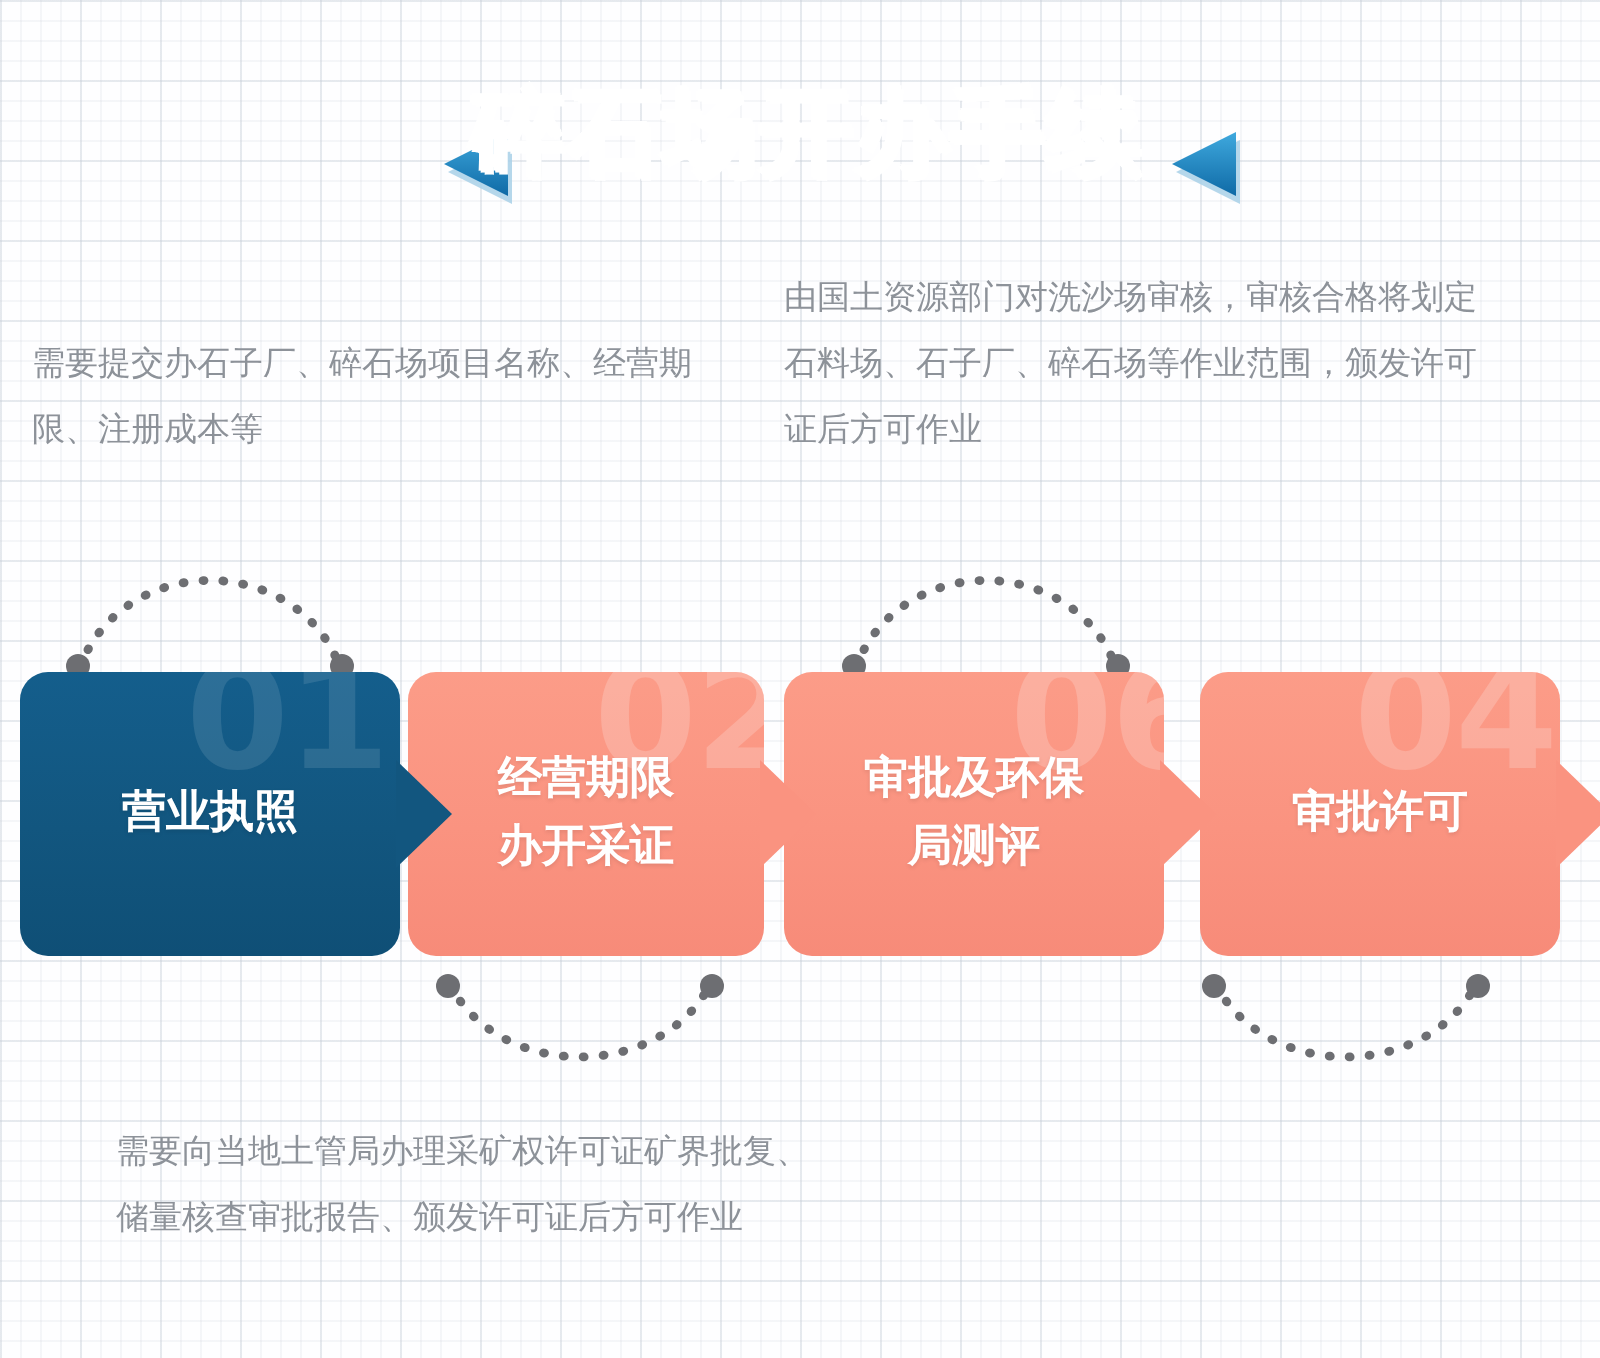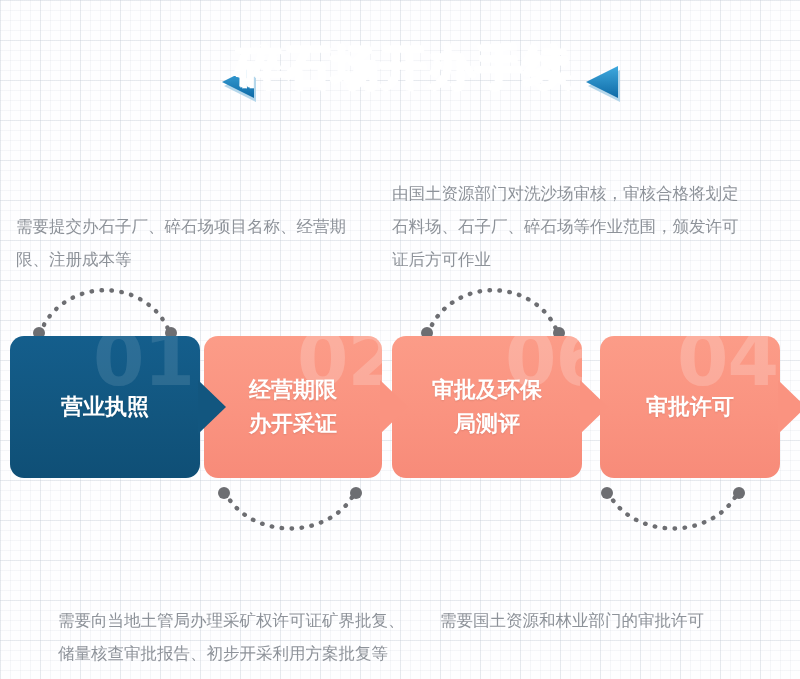--- a/index.html
+++ b/index.html
@@ -92,21 +92,20 @@
     z-index: 1;
   }
 
   
   .desc {
     position: absolute;
     color: #8d9299;
     font-size: 16.5px;
     line-height: 33px;
     font-family: Liberation Sans, sans-serif;
-    margin-top: 44px;
   }
   #desc-top-left  { left: 16px;  top: 166px; width: 360px; }
   #desc-top-right { left: 392px; top: 133px; width: 360px; }
   #desc-bot-left  { left: 58px;  top: 560px; width: 350px; }
   #desc-bot-right { left: 440px; top: 560px; width: 350px; }
 
   
   .arc { position: absolute; }
   #arc-1 { left: 30px;  top: 262px; }
   #arc-2 { left: 418px; top: 262px; }
@@ -218,23 +217,22 @@
       <svg width="40" height="40" viewBox="0 0 40 40">
         <polygon points="36,4 36,36 4,20" fill="url(#tgrad)"></polygon>
       </svg>
     </span>
   </div>
 
   <div class="desc" id="desc-top-left">需要提交办石子厂、碎石场项目名称、经营期限、注册成本等</div>
 
   <div class="desc" id="desc-top-right">由国土资源部门对洗沙场审核，审核合格将划定石料场、石子厂、碎石场等作业范围，颁发许可证后方可作业</div>
 
-  <div class="desc" id="desc-bot-left">需要向当地土管局办理采矿权许可证矿界批复、储量核查审批报告、初步开采利用方案批复等</div>
-
-  <div class="desc" id="desc-bot-right">需要国土资源和林业部门的审批许可</div>
+  <div class="desc" id="desc-bot-left">需要向当地土管局办理采矿权许可证矿界批复、储量核查审批报告、颁发许可证后方可作业</div>
+
 
   <svg class="arc" id="arc-1" width="150" height="78" viewBox="0 0 150 78">
     <path d="M 10 72 A 68 62 0 0 1 140 72" fill="none" stroke="#6d6e72" stroke-width="4.4" stroke-linecap="round" stroke-dasharray="0.5 9.5"></path>
     <circle cx="9" cy="71" r="6" fill="#6d6e72"></circle>
     <circle cx="141" cy="71" r="6" fill="#6d6e72"></circle>
   </svg>
 
   <svg class="arc" id="arc-2" width="150" height="78" viewBox="0 0 150 78">
     <path d="M 10 72 A 68 62 0 0 1 140 72" fill="none" stroke="#6d6e72" stroke-width="4.4" stroke-linecap="round" stroke-dasharray="0.5 9.5"></path>
     <circle cx="9" cy="71" r="6" fill="#6d6e72"></circle>

